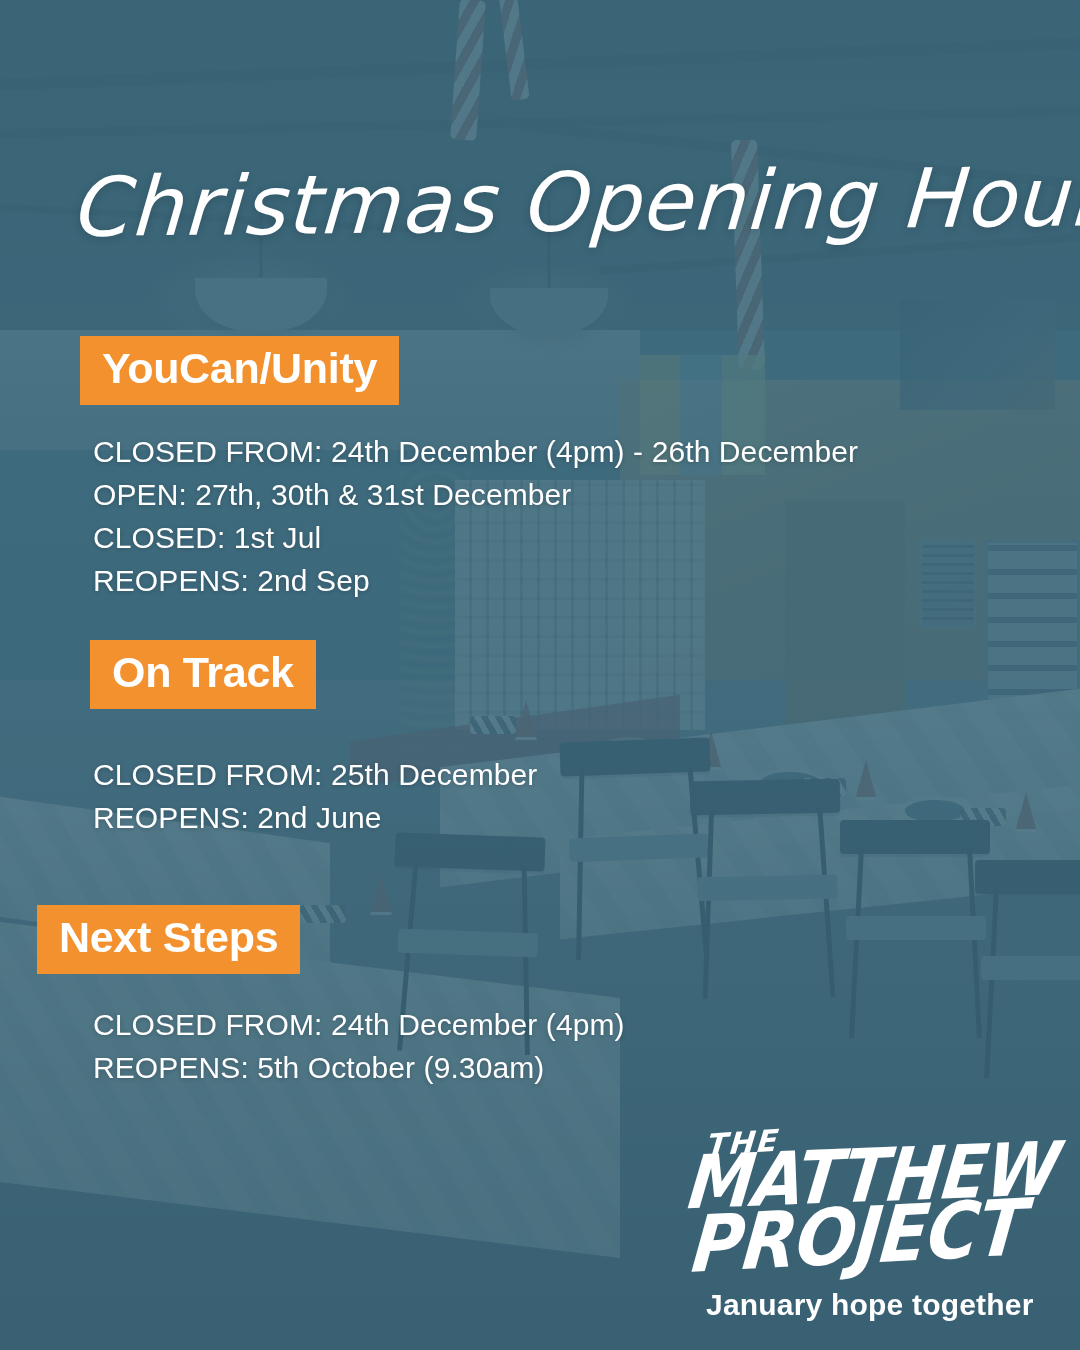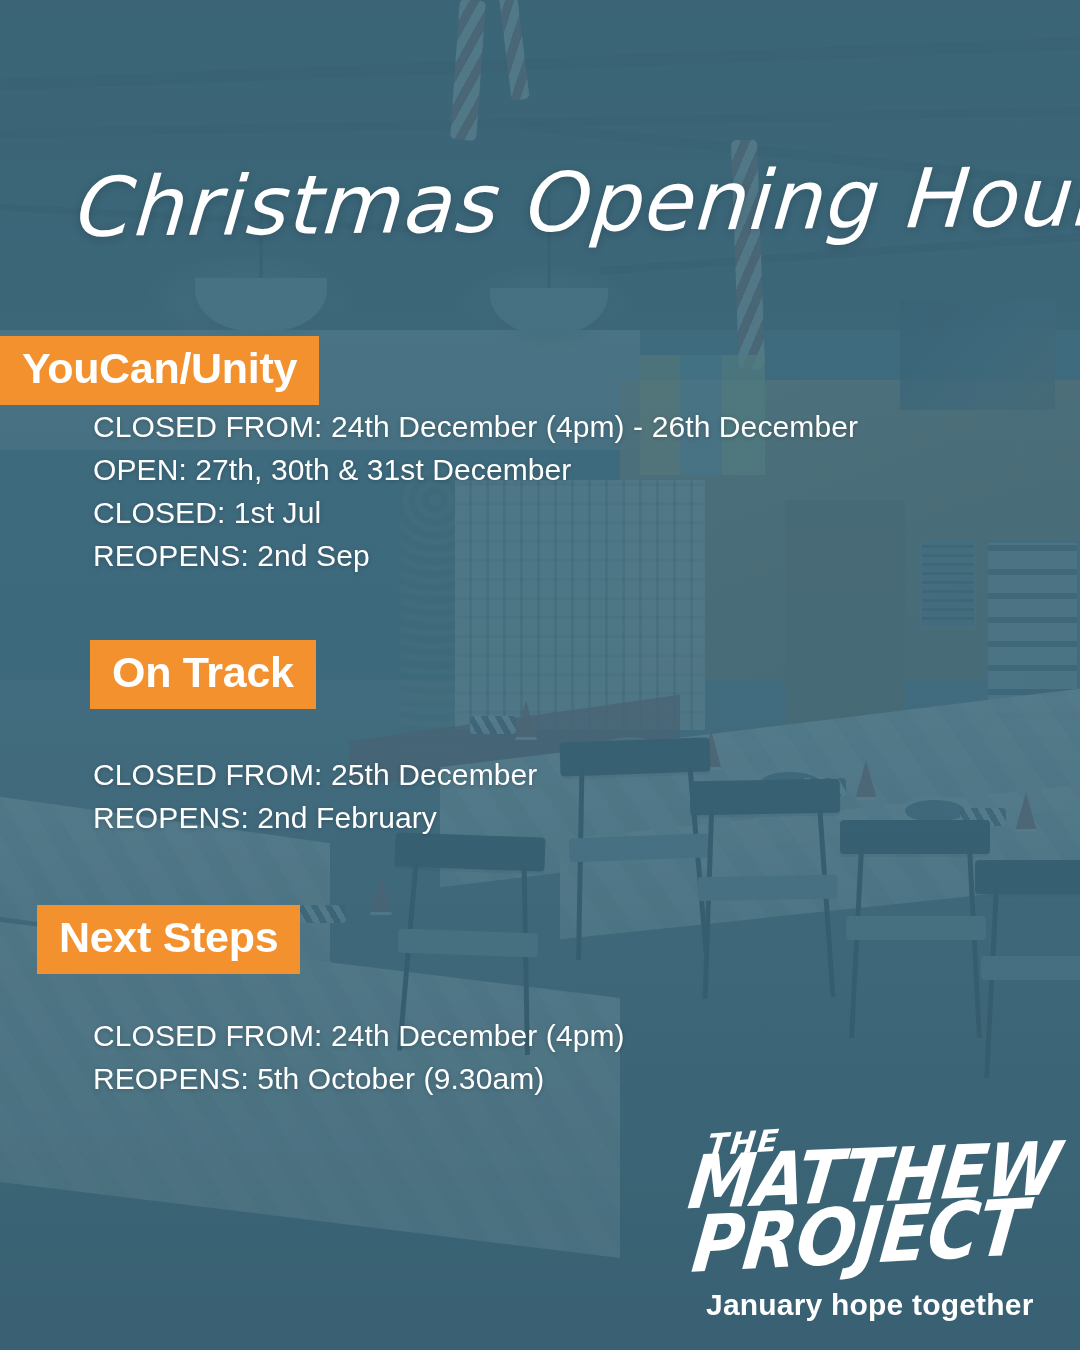--- a/index.html
+++ b/index.html
@@ -195,30 +195,30 @@
     font-size:30px;
     line-height:43px;
     font-weight:400;
     letter-spacing:.1px;
     text-shadow:0 1px 4px rgba(0,0,0,.22);
     white-space:nowrap;
   }
 
   
   #sec-0             { top:336px; }
-  #sec-0 .badge-wrap { }
-  #sec-0 .lines      { padding-left:93px; }
+  #sec-0 .badge-wrap { padding-left:80px; }
+  #sec-0 .lines      { margin-top:25px; padding-left:93px; }
 
   #sec-1             { top:640px; }
   #sec-1 .badge-wrap { padding-left:90px; }
   #sec-1 .lines      { margin-top:44px; padding-left:93px; }
 
   #sec-2             { top:905px; }
   #sec-2 .badge-wrap { padding-left:37px; }
-  #sec-2 .lines      { margin-top:40px; padding-left:93px; }
+  #sec-2 .lines      { margin-top:29px; padding-left:93px; }
 
   
   .logo { position:absolute; left:690px; top:1125px; width:345px; text-align:left; }
 
   .logo-the {
     font-family:"DejaVu Sans", sans-serif;
     font-size:30px; font-weight:bold; font-style:italic;
     color:#ffffff; letter-spacing:2px;
     transform:skewX(-10deg) rotate(-4deg);
     display:inline-block; margin-left:18px;
@@ -345,21 +345,21 @@
         <div>REOPENS: 2nd Sep</div>
       </div>
     </div>
 
     <div class="section" id="sec-1">
       <div class="badge-wrap">
         <span class="badge">On Track</span>
       </div>
       <div class="lines">
         <div>CLOSED FROM: 25th December</div>
-        <div>REOPENS: 2nd February</div>
+        <div>REOPENS: 2nd June</div>
       </div>
     </div>
 
     <div class="section" id="sec-2">
       <div class="badge-wrap">
         <span class="badge">Next Steps</span>
       </div>
       <div class="lines">
         <div>CLOSED FROM: 24th December (4pm)</div>
         <div>REOPENS: 5th October (9.30am)</div>

